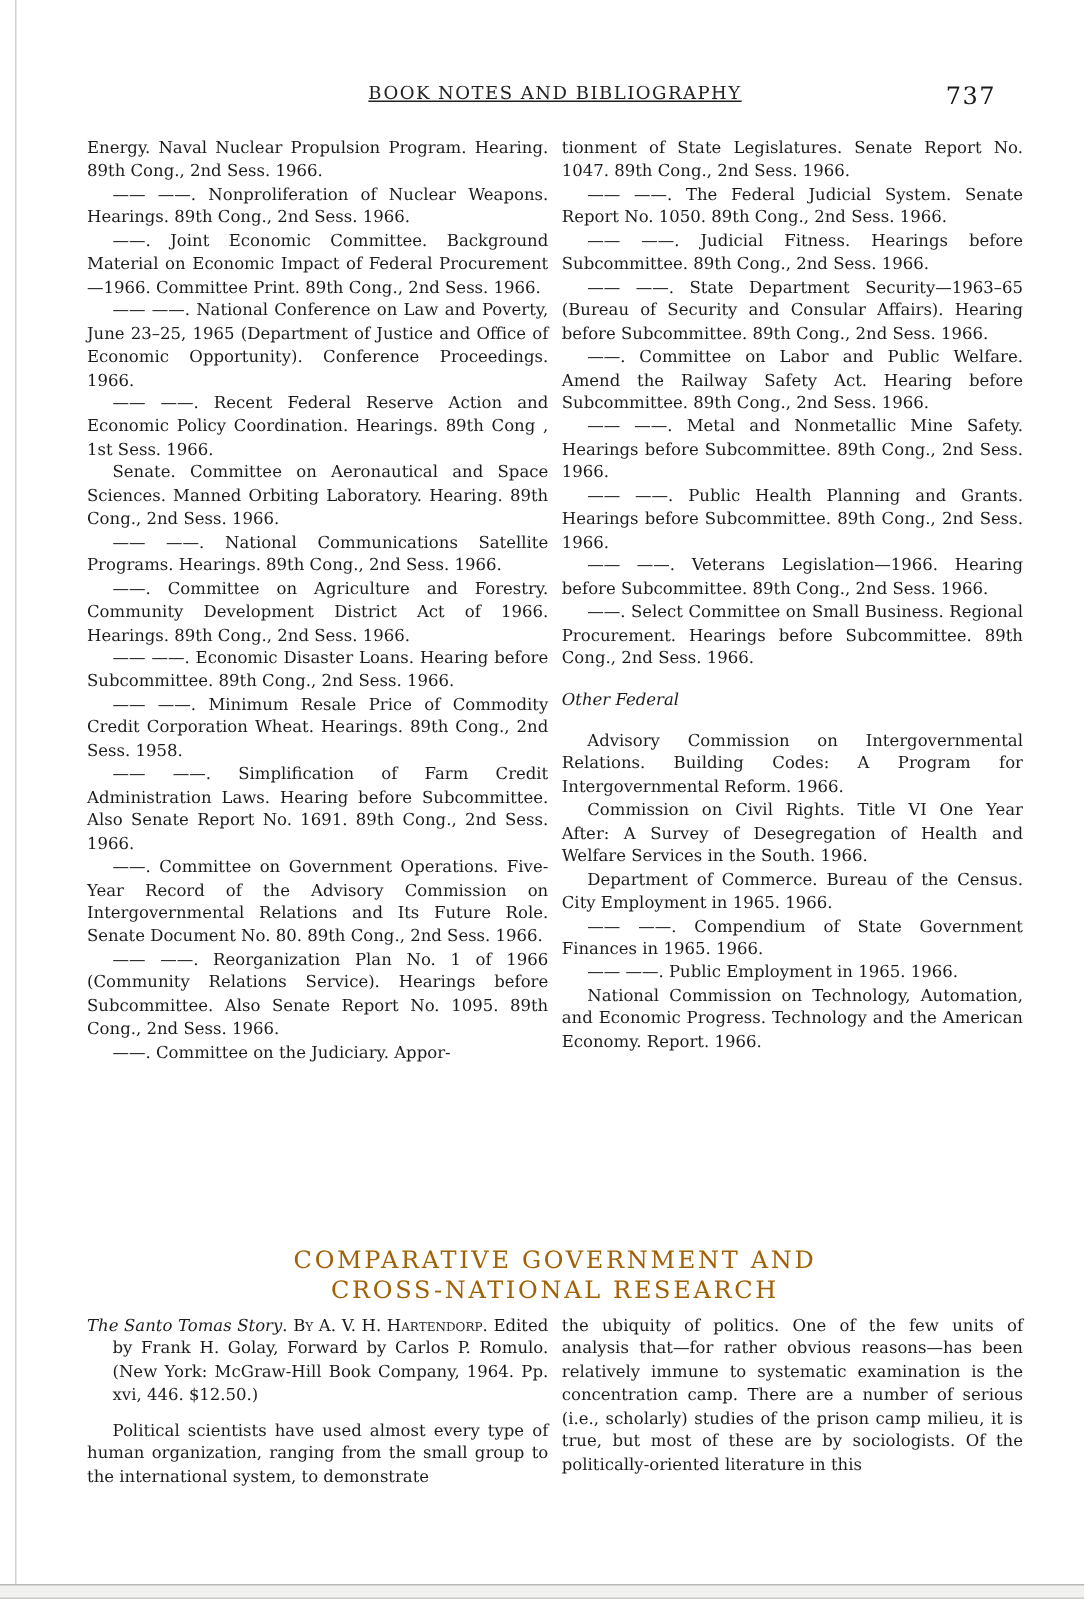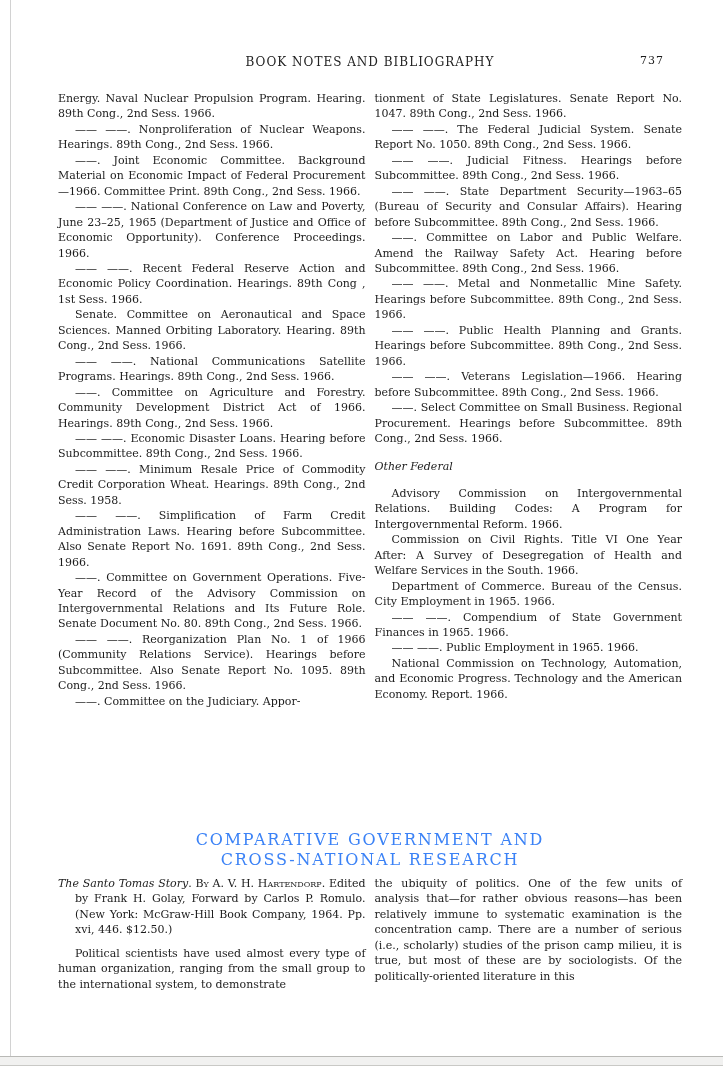--- a/index.html
+++ b/index.html
@@ -38,25 +38,26 @@
     left: 58px; top: 55px;
     width: 624px;
     height: 16px;
   }
   .running-head .title {
     display: block;
     text-align: center;
     font-size: 12px;
     letter-spacing: 1px;
     color: #222;
+    text-decoration: underline;
   }
   .running-head .folio {
     position: absolute;
     right: 18px; top: -1px;
-    font-size: 11px;
+    font-size: 16px;
     letter-spacing: 1px;
   }
   .cols {
     position: absolute;
     left: 58px;
     width: 624px;
     display: flex;
     gap: 9px;
   }
   .cols-top { top: 91px; }
@@ -75,21 +76,21 @@
     text-align: left;
   }
   .section-title {
     position: absolute;
     left: 58px; top: 830px;
     width: 624px;
     text-align: center;
     font-size: 16px;
     line-height: 19.5px;
     letter-spacing: 1.8px;
-    color: #3b82f6;
+    color: #a16207;
   }
   .cols-bottom { top: 876px; }
   .citation {
     padding-left: 17px;
     text-indent: -17px;
   }
   .citation .btitle { font-style: italic; }
   .citation .bauthor { font-variant: small-caps; }
   .para-indent { text-indent: 17px; margin-top: 8px; }
 </style>

